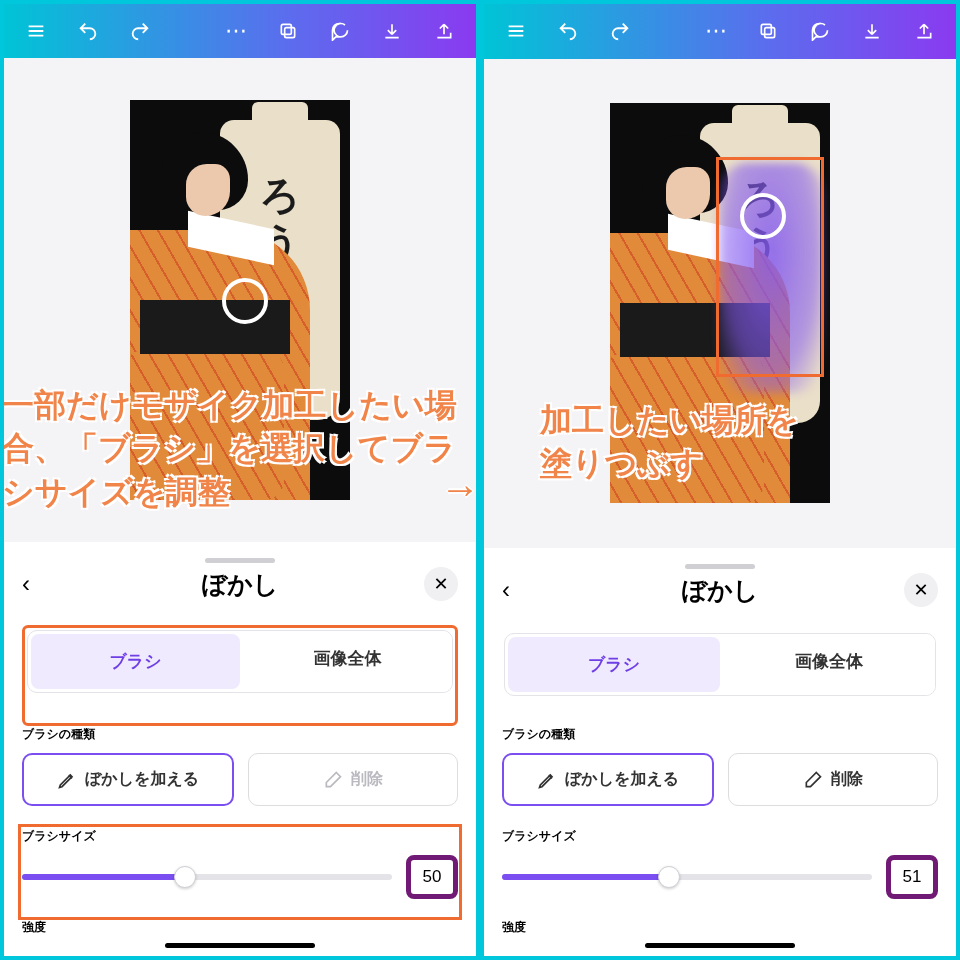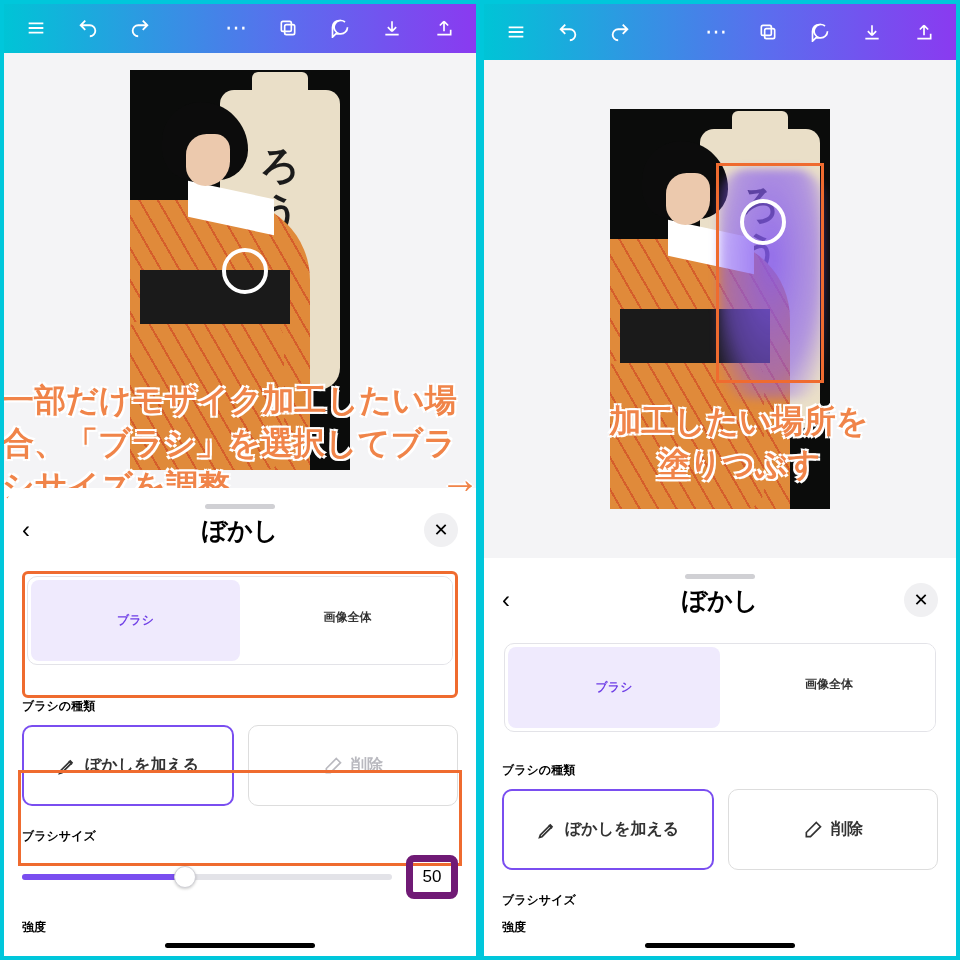--- a/index.html
+++ b/index.html
@@ -215,22 +215,22 @@
   .seg {
     display: flex;
     border: 1px solid #e3e3e8;
     border-radius: 10px;
     overflow: hidden;
     margin-bottom: 28px;
   }
   .seg .opt {
     flex: 1;
     text-align: center;
-    padding: 32px 0;
-    font-size: 12px;
+    padding: 16px 0;
+    font-size: 17px;
     font-weight: 600;
     color: #333;
     background: #fff;
   }
   .seg .opt.active {
     background: #efeafd;
     color: #6f3fe6;
     border-radius: 8px;
     margin: 3px;
   }
@@ -247,21 +247,21 @@
   }
   .brush-row {
     display: flex;
     gap: 14px;
     margin-bottom: 22px;
   }
   .tool {
     flex: 1;
     border: 1px solid #ddd;
     border-radius: 10px;
-    padding: 28px 0;
+    padding: 14px 0;
     display: flex;
     align-items: center;
     justify-content: center;
     gap: 8px;
     font-size: 16px;
     font-weight: 600;
     color: #333;
   }
   .tool.active {
     border: 2px solid #7a4ef0;
@@ -294,21 +294,21 @@
     top: -8px;
     width: 22px; height: 22px;
     border-radius: 50%;
     background: #fff;
     border: 1px solid #d0d0d6;
     box-shadow: 0 1px 3px rgba(0,0,0,.2);
     transform: translateX(-50%);
   }
   .valbox {
     width: 52px; height: 44px;
-    border: 7px solid #701a75;
+    border: 5px solid #701a75;
     border-radius: 8px;
     display: flex;
     align-items: center;
     justify-content: center;
     font-size: 17px;
   }
 
   .home-ind {
     position: absolute;
     bottom: 8px;
@@ -480,21 +480,21 @@
       <div class="sleeve"></div>
       <div class="obi"></div>
       <div class="collar"></div>
       <div class="hair"></div>
       <div class="face"></div>
       <div class="paint"></div>
       <div class="cursor-ring ring2"></div>
       <div class="highlight" style="left:106px; top:54px; width:108px; height:220px;"></div>
     </div>
 
-    <div class="note" style="left:75px; top:340px; width:360px; text-align:center; white-space:pre-line;">加工したい場所を
+    <div class="note" style="left:56px; top:340px; width:360px; text-align:left; white-space:pre-line;">加工したい場所を
 塗りつぶす</div>
   </div>
 
   <div class="panel">
     <div class="panel-handle"></div>
     <div class="panel-head">
       <div class="back">‹</div>
       <div class="ptitle">ぼかし</div>
       <div class="close">✕</div>
     </div>
@@ -516,17 +516,24 @@
       </div>
       <div class="tool">
         <svg class="icon-sm" viewBox="0 0 24 24" fill="none" stroke="#333" stroke-width="2">
             <path d="M16 3l5 5-12 12H4v-5L16 3z"></path>
           </svg>
         <span>削除</span>
       </div>
     </div>
 
     <div class="label">ブラシサイズ</div>
+    <div class="slider-row">
+      <div class="track">
+        <div class="fill" style="width:45%;"></div>
+        <div class="thumb" style="left:45%;"></div>
+      </div>
+      <div class="valbox">51</div>
+    </div>
 
     <div class="label">強度</div>
   </div>
   <div class="home-ind"></div>
 </div>
 
 </body></html>

